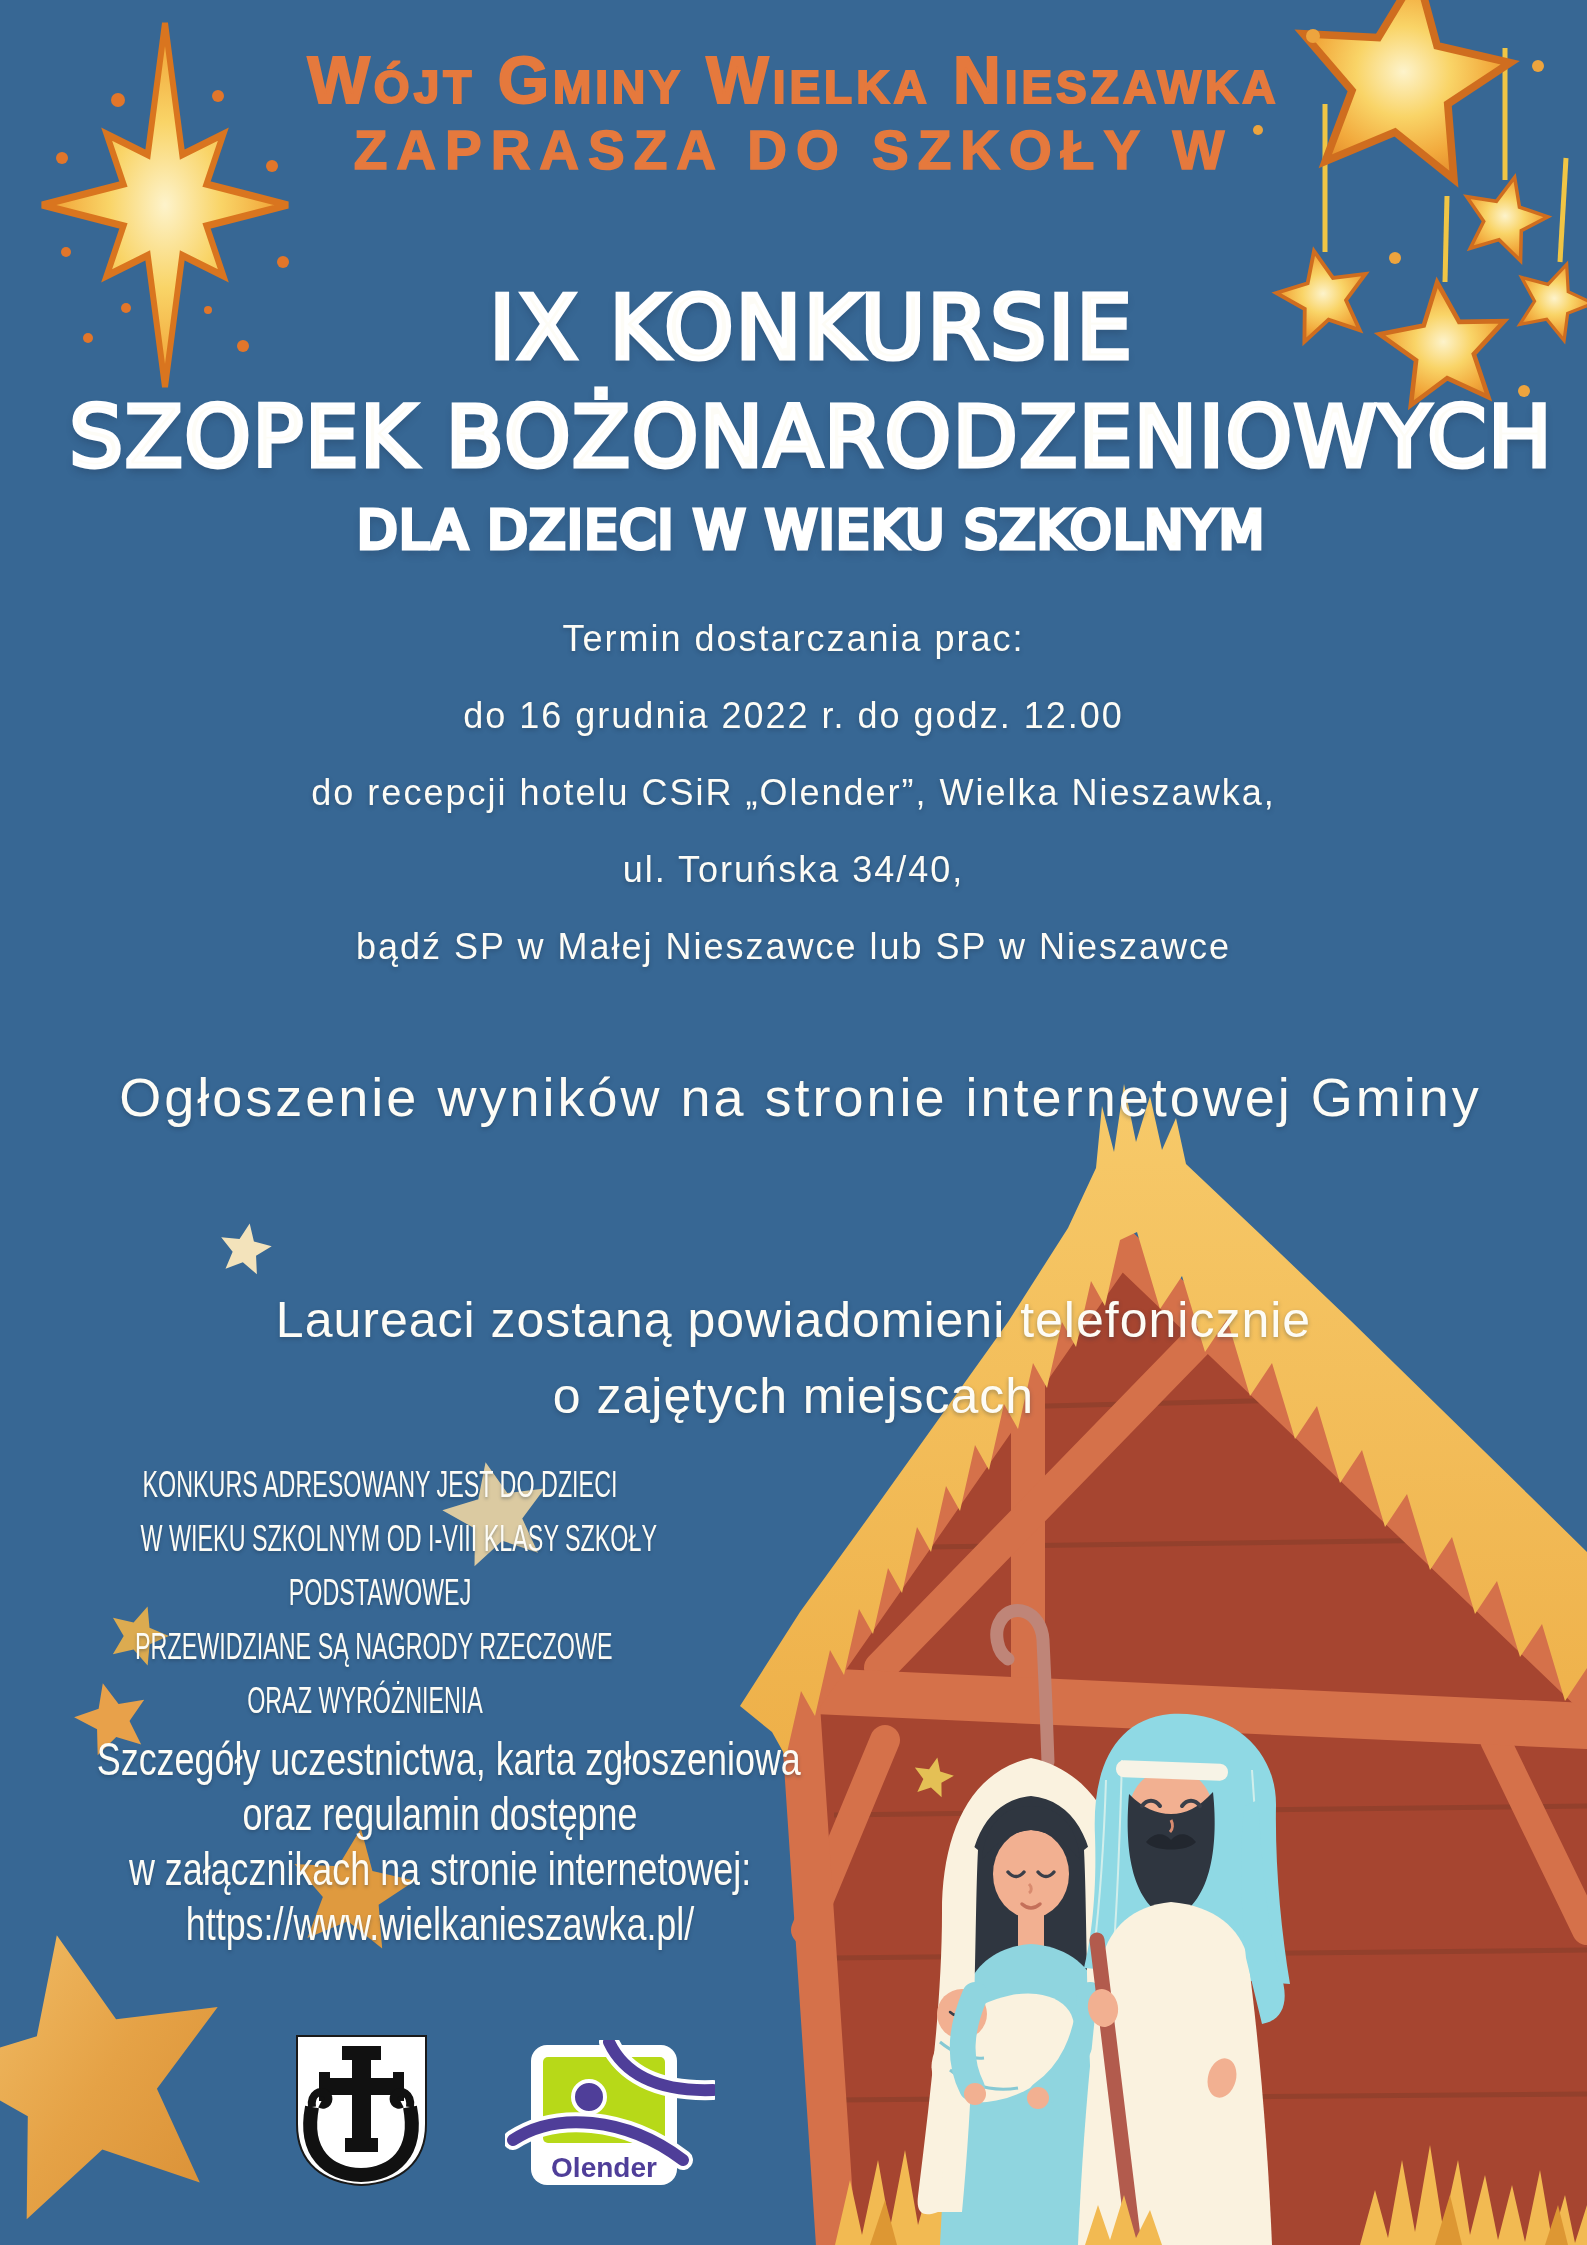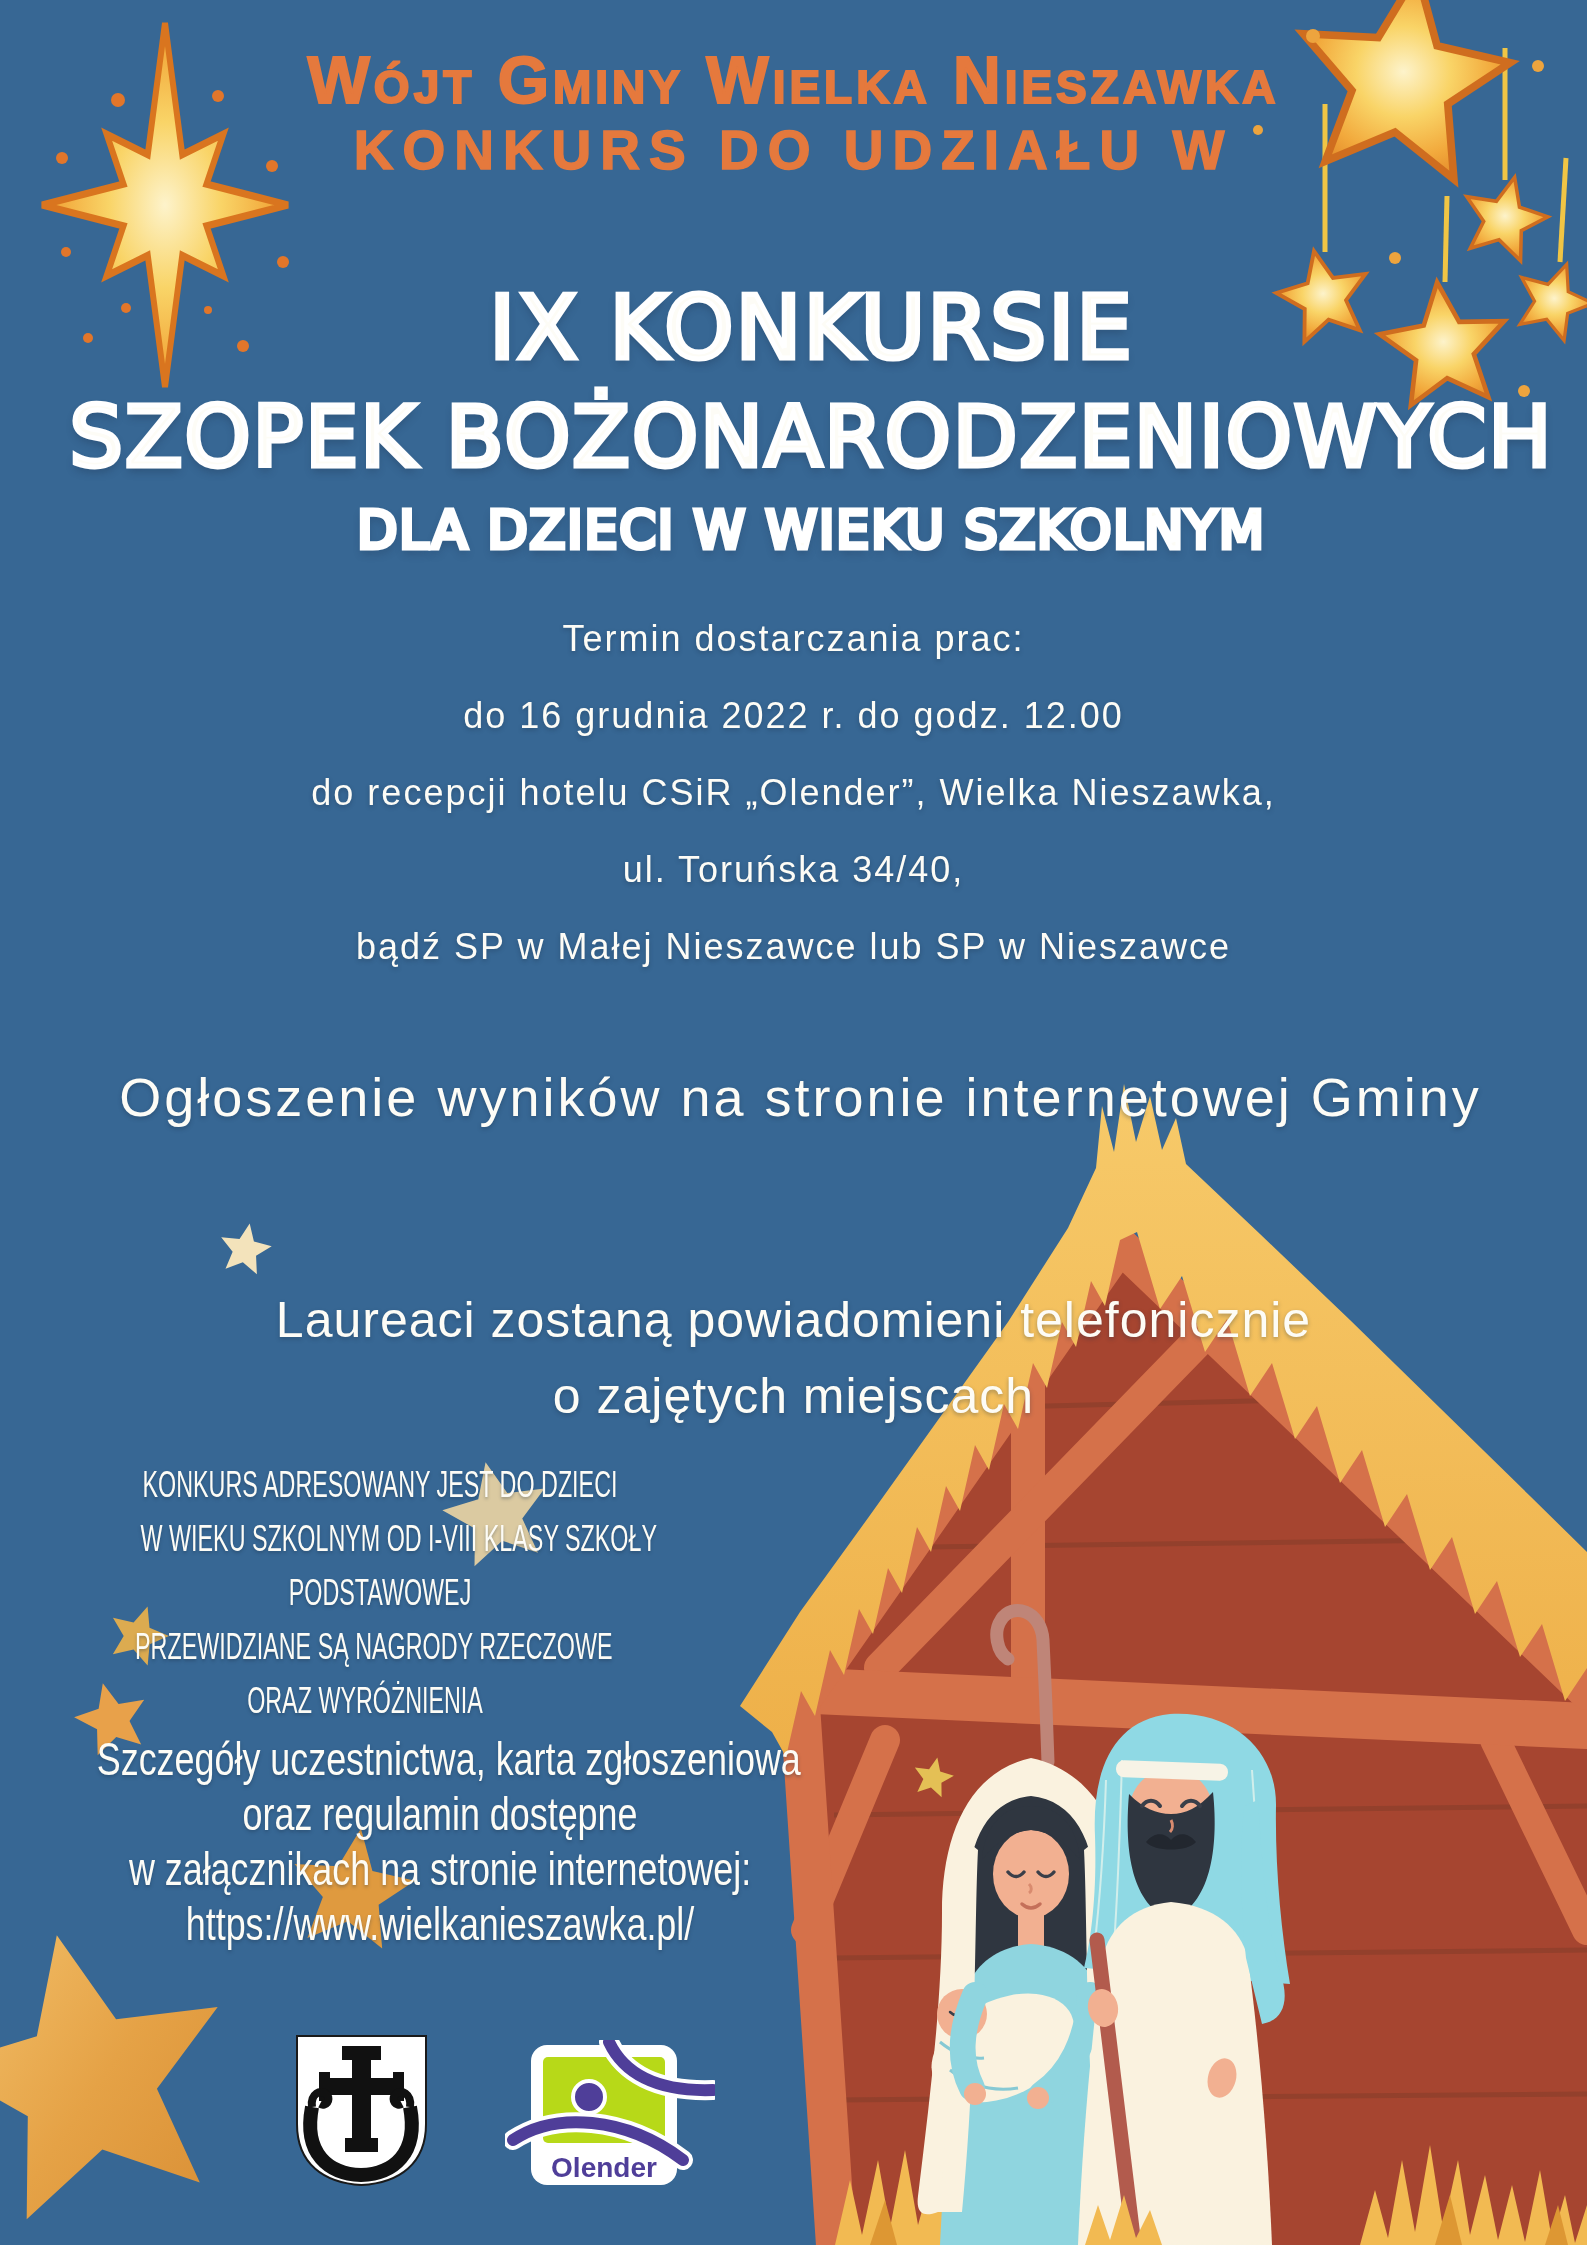--- a/index.html
+++ b/index.html
@@ -196,21 +196,21 @@
         L 1260,1234 L 1350,1320 L 1440,1408 L 1530,1496 L 1587,1552
         L 1587,1668
         L 1565,1701 L 1542,1624 L 1520,1657 L 1497,1581 L 1475,1614 L 1452,1537 L 1430,1570 L 1407,1494 L 1385,1527 L 1362,1450 L 1340,1483 L 1317,1406 L 1295,1439 L 1272,1363 L 1250,1396 L 1227,1319 L 1205,1352 L 1182,1276 L 1160,1309 L 1137,1232
         L 1120,1240
         L 1105,1306 L 1091,1281 L 1076,1347 L 1062,1322 L 1047,1388 L 1033,1363 L 1018,1429 L 1004,1404 L 989,1470 L 975,1445 L 960,1511 L 946,1486 L 931,1552 L 917,1527 L 902,1593 L 888,1568 L 873,1634 L 859,1609 L 844,1675 L 830,1650 L 815,1716 L 801,1691 L 786,1757 L 772,1732 Z"></path>
     </g>
   </svg>
 
   <div class="txt hdr">
     <div class="hdr-l1">Wójt Gminy Wielka Nieszawka</div>
-    <div class="hdr-l2">KONKURS DO UDZIAŁU W</div>
+    <div class="hdr-l2">ZAPRASZA DO SZKOŁY W</div>
   </div>
 
   <div class="txt title title-l1">IX KONKURSIE</div>
   <div class="txt title title-l2">SZOPEK BOŻONARODZENIOWYCH</div>
   <div class="txt title title-l3">DLA DZIECI W WIEKU SZKOLNYM</div>
 
   <div class="txt body-txt deadline">
     <div class="tline">Termin dostarczania prac:</div>
     <div class="tline">do 16 grudnia 2022 r. do godz. 12.00</div>
     <div class="tline">do recepcji hotelu CSiR „Olender”, Wielka Nieszawka,</div>

